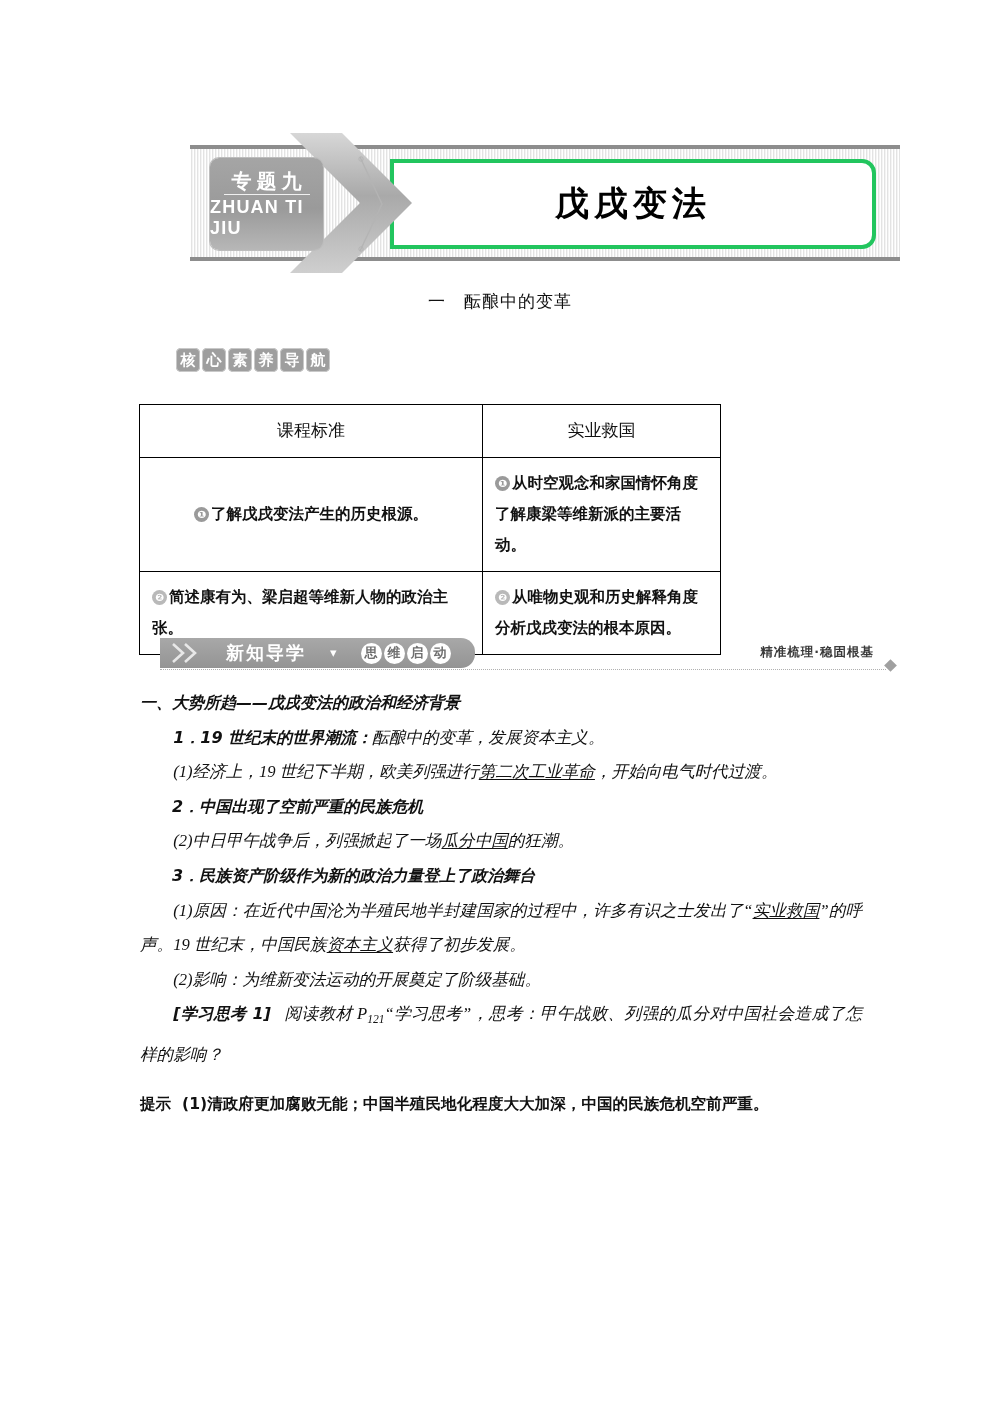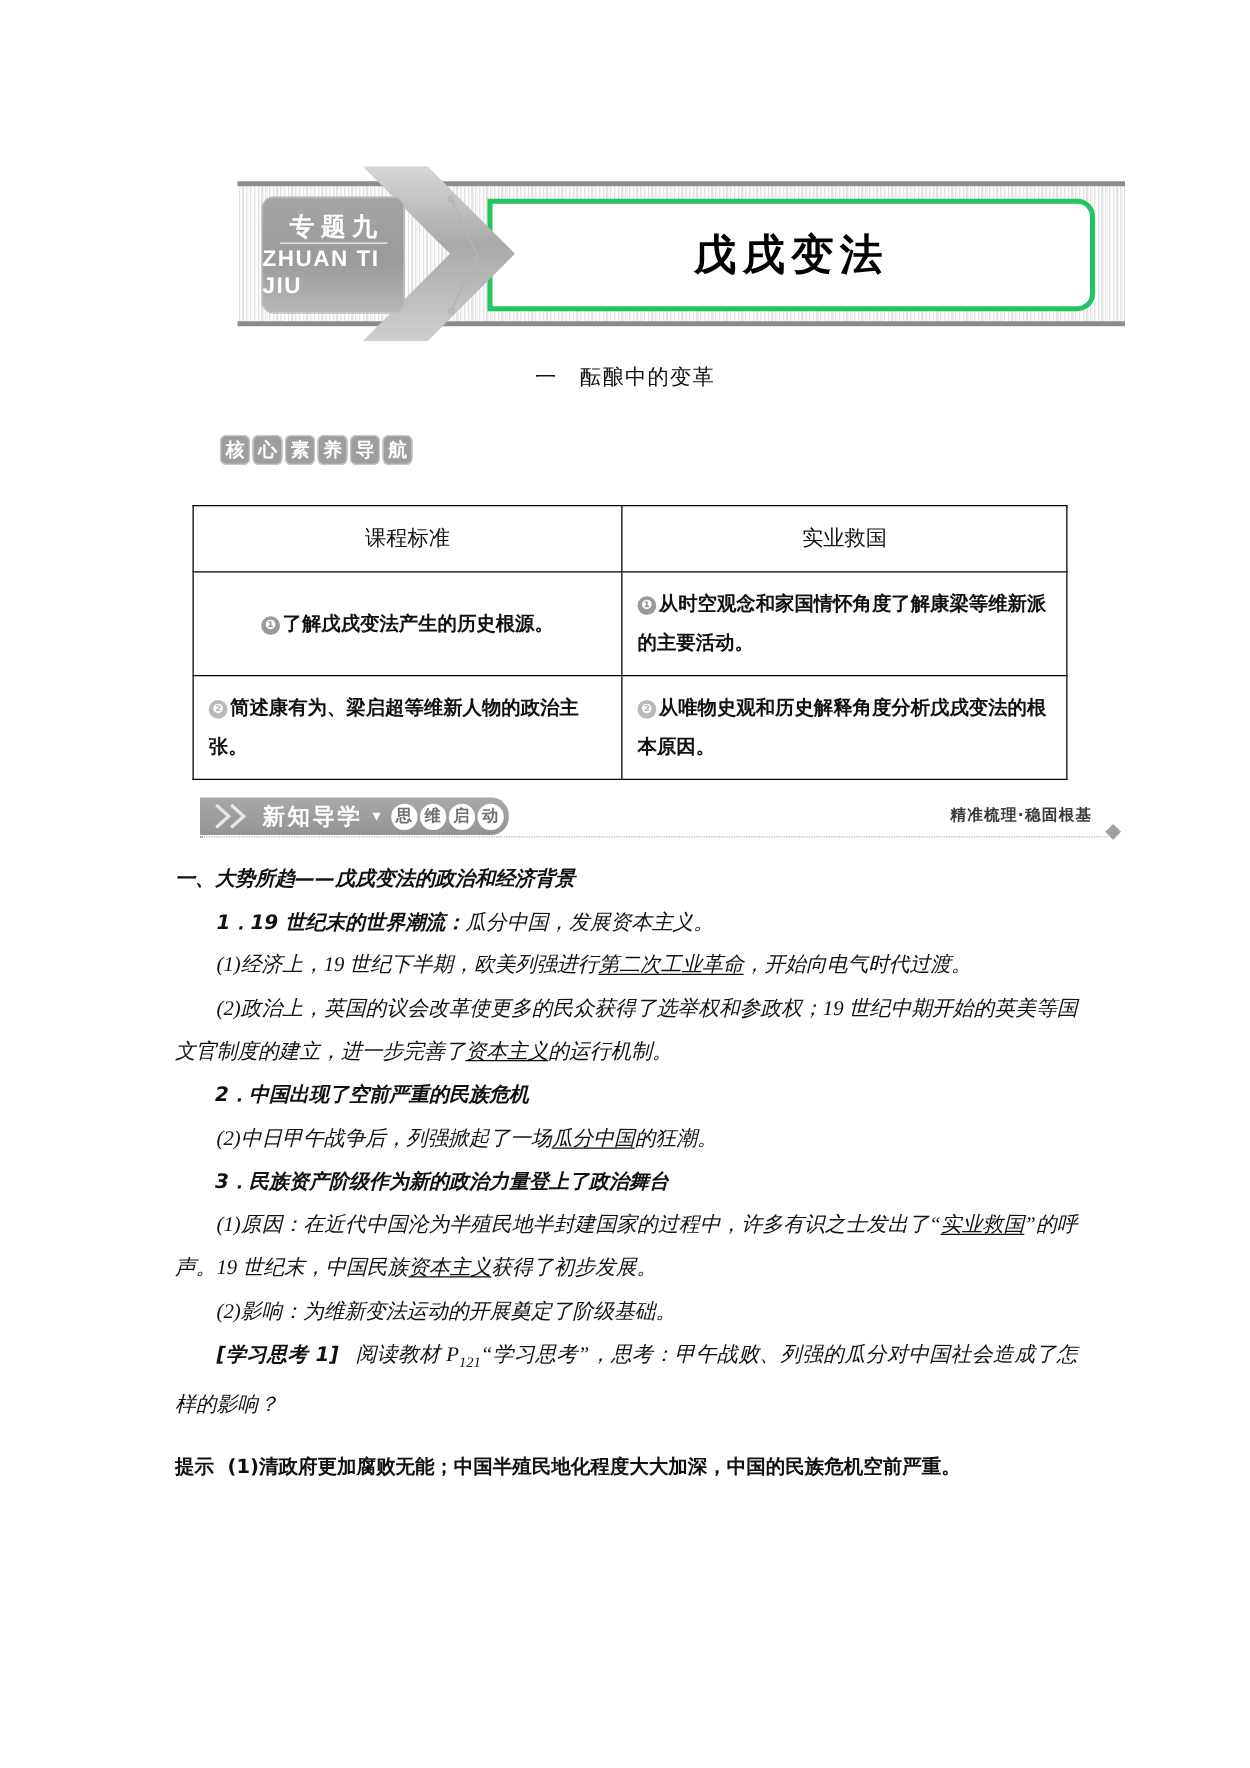--- a/index.html
+++ b/index.html
@@ -145,23 +145,23 @@
     font-weight: 700;
     display: flex;
     align-items: center;
     justify-content: center;
     box-shadow: inset 0 0 0 1px #c9c9c9;
   }
 
   
   .std-table {
     position: absolute;
-    left: 154px;
+    left: 139px;
     top: 404px;
-    width: 700px;
+    width: 582px;
     border-collapse: collapse;
     table-layout: fixed;
     font-family: "DejaVu Sans", "Liberation Sans", sans-serif;
   }
   .std-table td, .std-table th {
     border: 1px solid #000;
     padding: 10px 12px;
     vertical-align: middle;
     font-size: 15.5px;
     line-height: 2.0;
@@ -202,26 +202,26 @@
     left: 160px;
     top: 638px;
     width: 740px;
     height: 34px;
   }
   .xinzhi-plate {
     position: absolute;
     left: 0;
     top: 0;
     height: 30px;
-    padding: 0 4px 0 10px;
+    padding: 0 24px 0 10px;
     background: linear-gradient(180deg,#a8a8a8,#949494);
     border-radius: 0 14px 14px 0;
     display: flex;
     align-items: center;
-    gap: 6px;
+    gap: 22px;
   }
   .dbl-chevron {
     width: 34px;
     height: 24px;
     flex: none;
   }
   .xinzhi-a {
     color: #ffffff;
     font-family: "DejaVu Sans", "Liberation Sans", sans-serif;
     font-size: 18px;
@@ -390,25 +390,24 @@
     </span>
   </div>
   <div class="xinzhi-right">精准梳理·稳固根基</div>
   <div class="diamond"></div>
 </div>
 
 <div class="body-text">
 
   <p class="p bold">一、大势所趋——戊戌变法的政治和经济背景</p>
 
-  <p class="p ind"><span class="bold">1．19 世纪末的世界潮流：</span><span>瓜分中国，发展资本主义。</span></p>
+  <p class="p ind"><span class="bold">1．19 世纪末的世界潮流：</span><span>酝酿中的变革，发展资本主义。</span></p>
 
   <p class="p ind"><span>(1)经济上，19 世纪下半期，欧美列强进行</span><span class="u">第二次工业革命</span><span>，开始向电气时代过渡。</span></p>
 
-  <p class="p ind"><span>(2)政治上，英国的议会改革使更多的民众获得了选举权和参政权；19 世纪中期开始的英美等国文官制度的建立，进一步完善了</span><span class="u">资本主义</span><span>的运行机制。</span></p>
 
   <p class="p ind bold">2．中国出现了空前严重的民族危机</p>
 
 
   <p class="p ind"><span>(2)中日甲午战争后，列强掀起了一场</span><span class="u">瓜分中国</span><span>的狂潮。</span></p>
 
   <p class="p ind bold">3．民族资产阶级作为新的政治力量登上了政治舞台</p>
 
   <p class="p ind"><span>(1)原因：在近代中国沦为半殖民地半封建国家的过程中，许多有识之士发出了“</span><span class="u">实业救国</span><span>”的呼声。19 世纪末，中国民族</span><span class="u">资本主义</span><span>获得了初步发展。</span></p>
 

